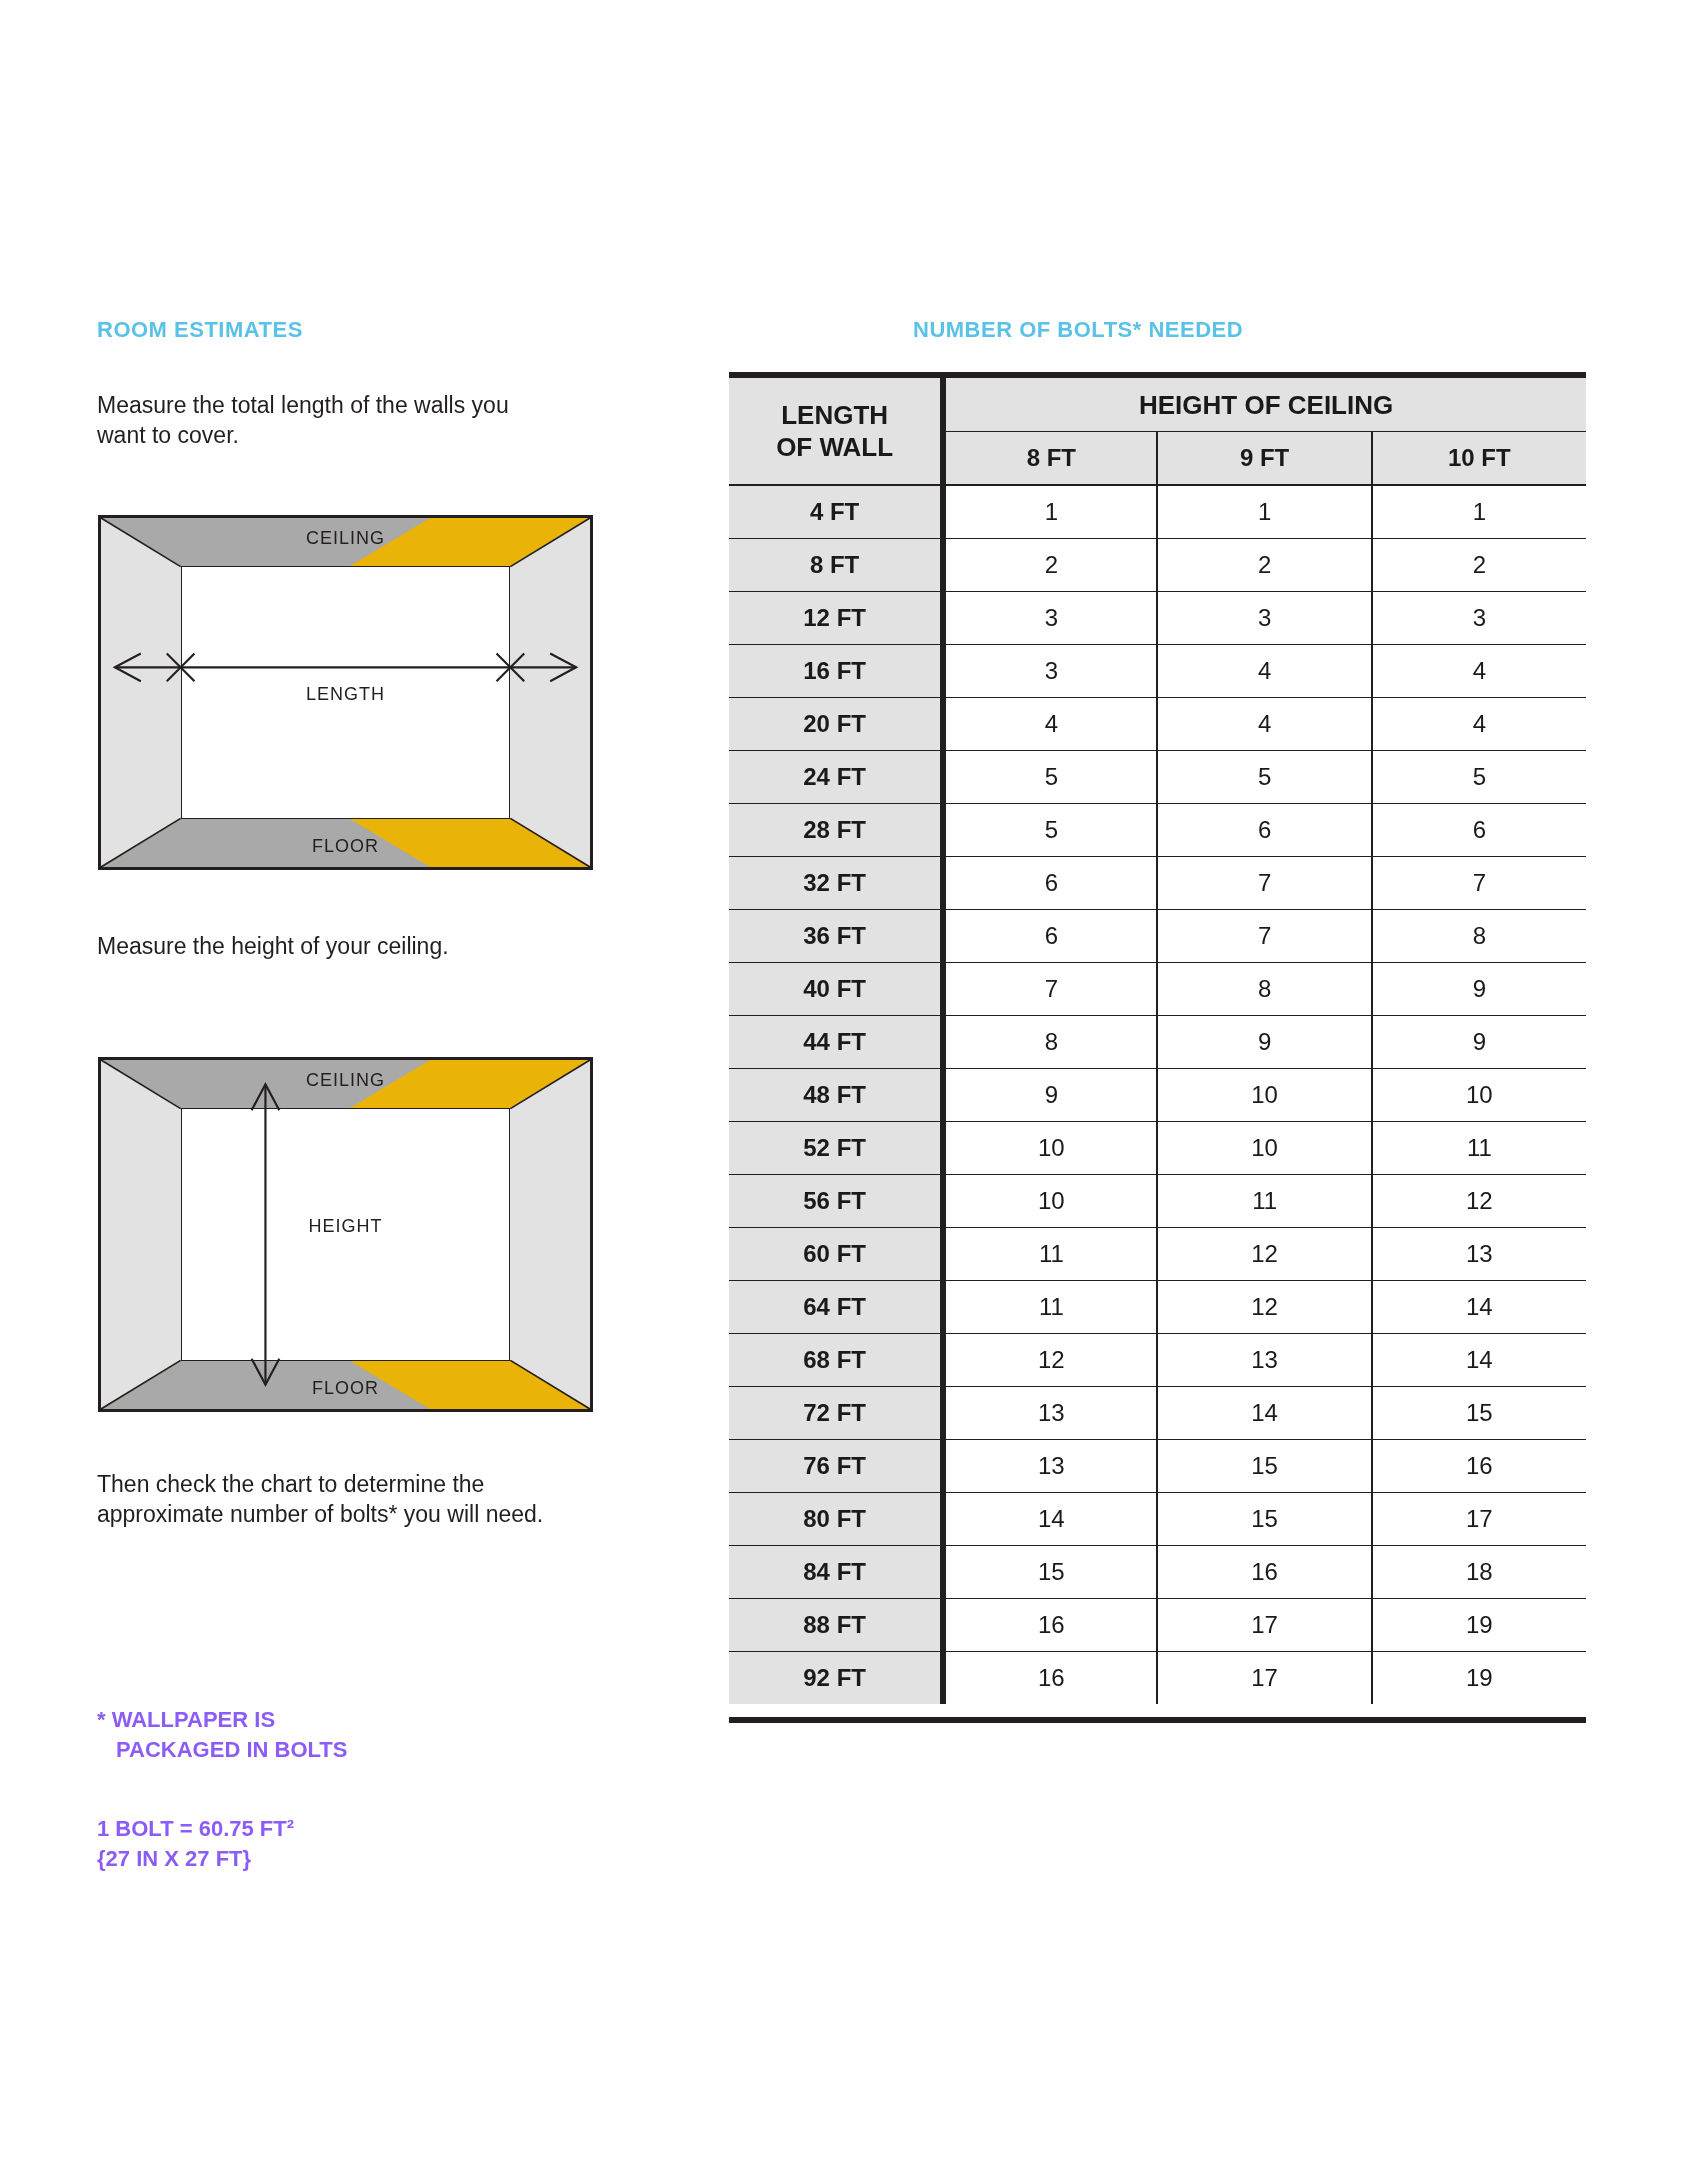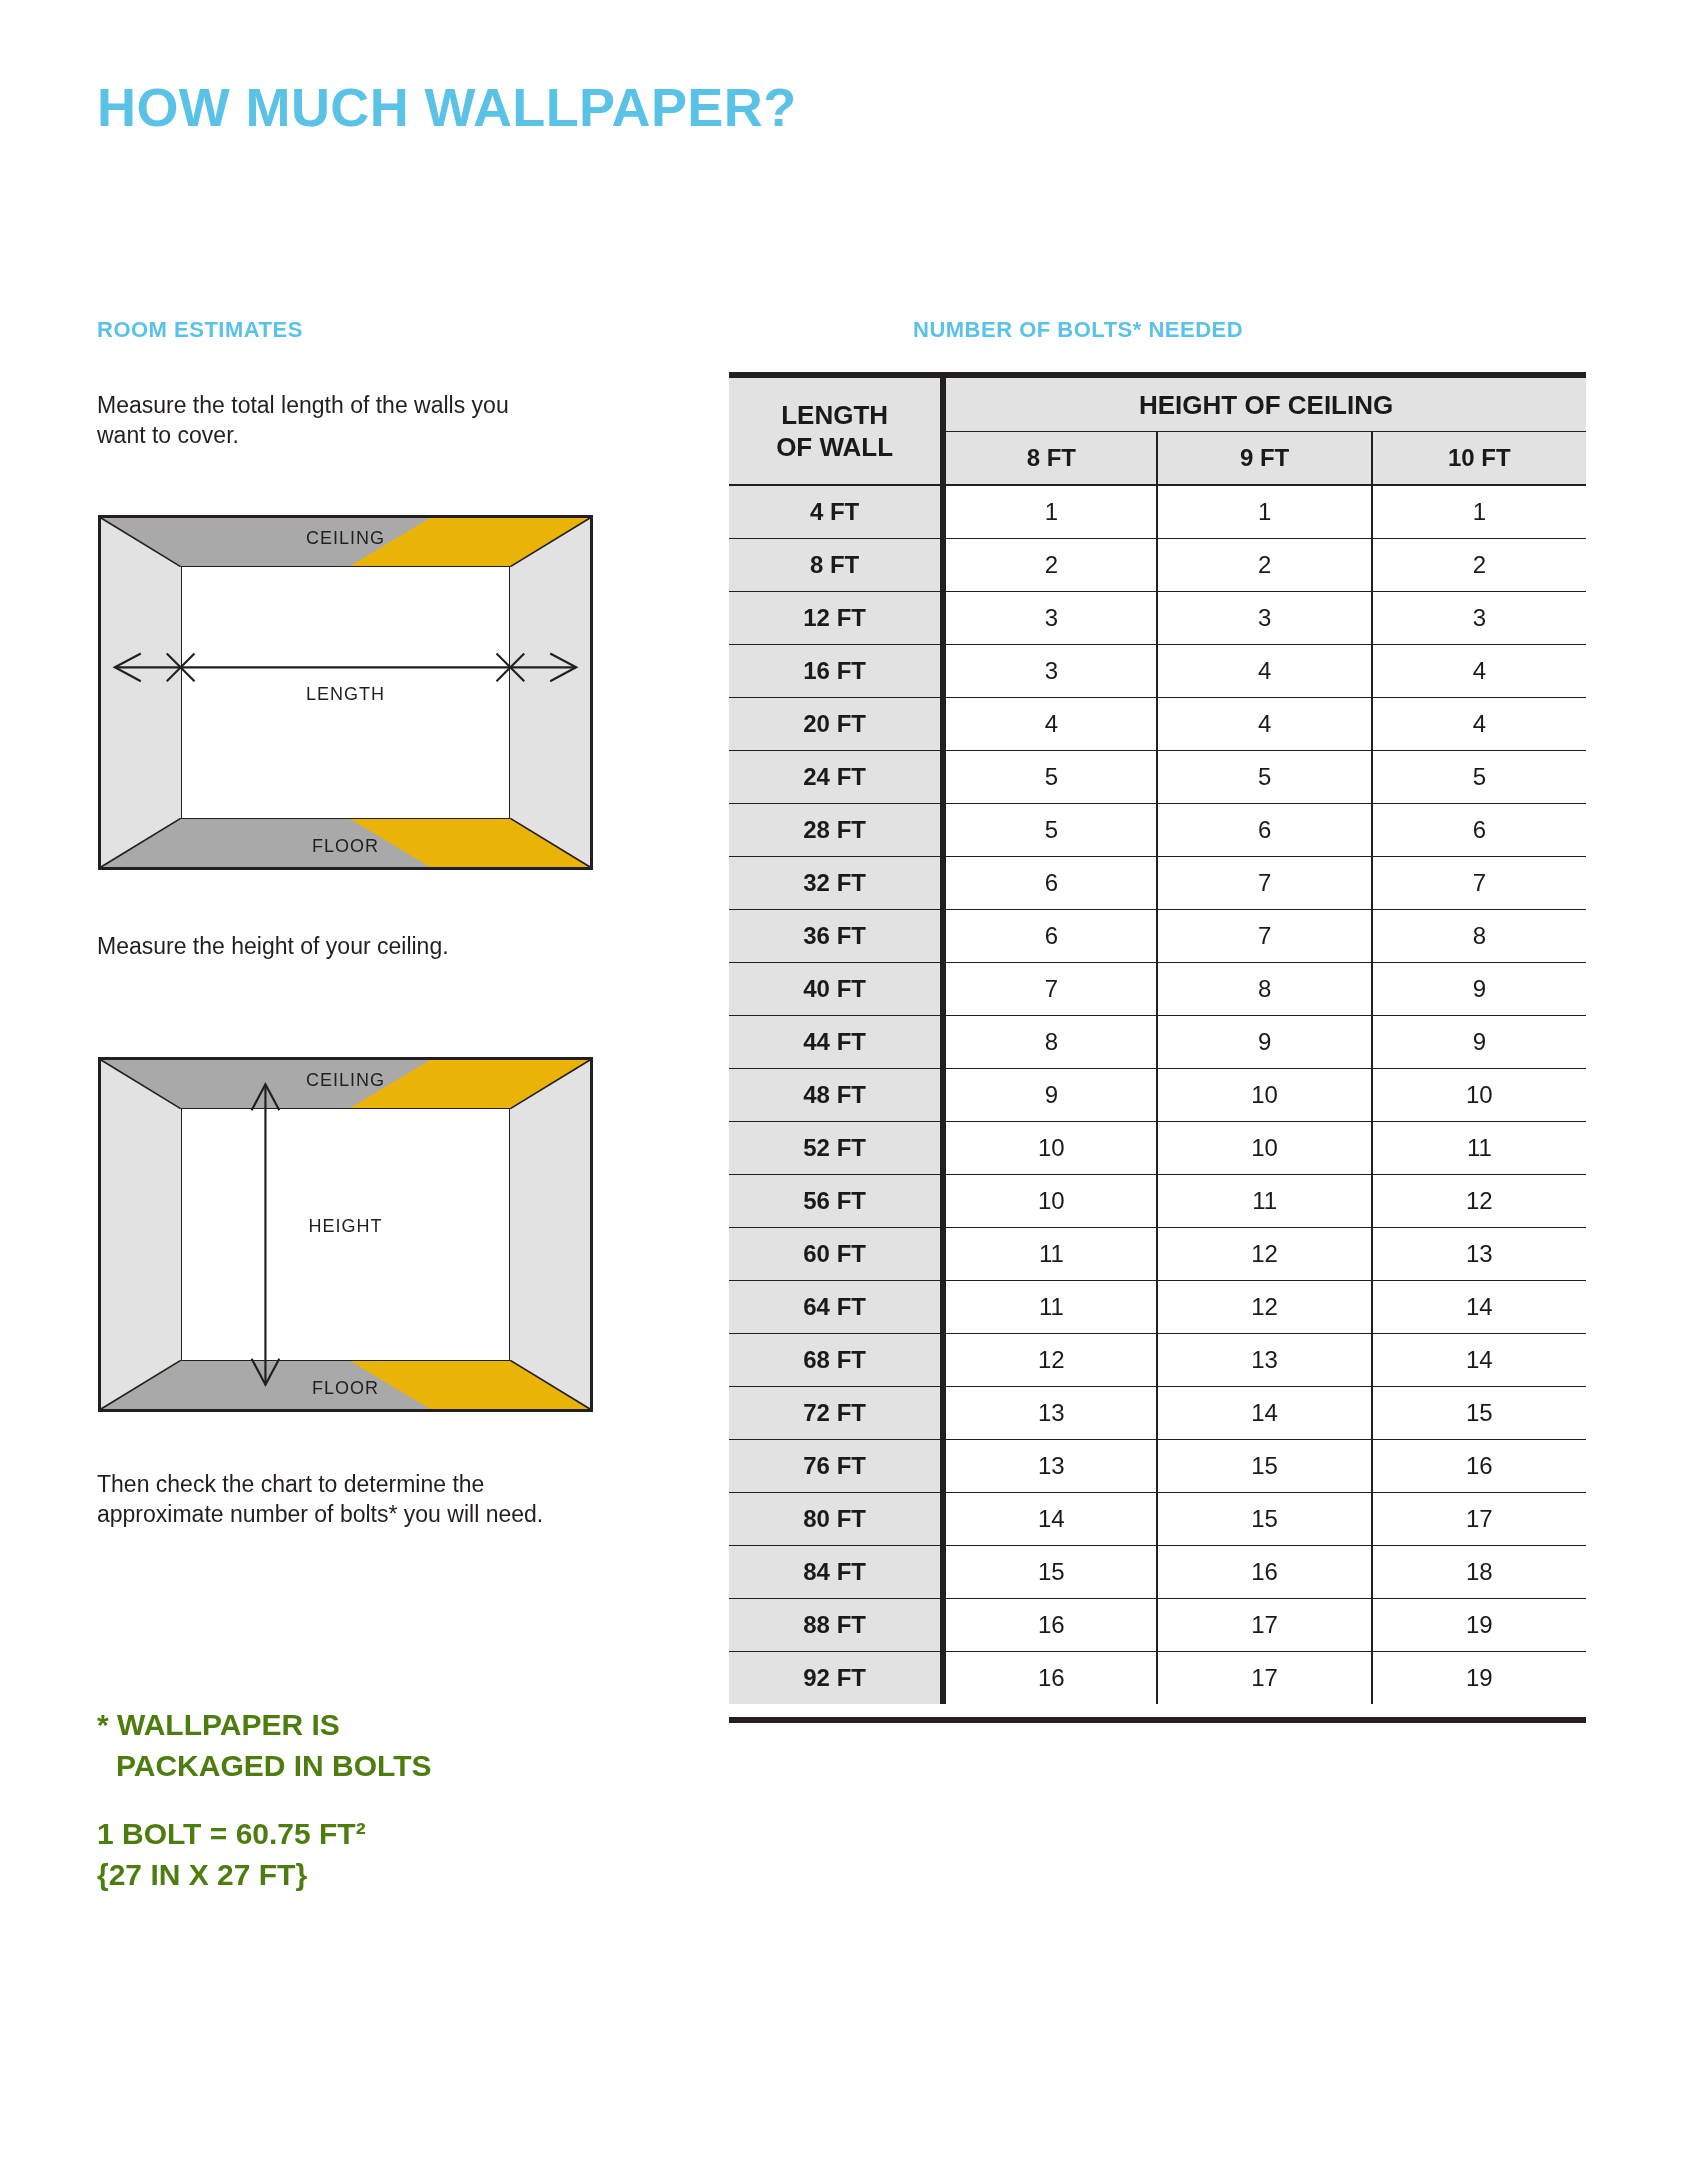--- a/index.html
+++ b/index.html
@@ -50,24 +50,24 @@
     line-height: 1.30;
     color: #231f20;
   }
   #instr-1 { top: 391px; width: 450px; }
   #instr-2 { top: 932px; width: 450px; }
   #instr-3 { top: 1470px; width: 484px; }
 
   .note-bold {
     position: absolute;
     left: 97px;
-    font-size: 30px;
+    font-size: 22px;
     font-weight: bold;
     line-height: 1.35;
-    color: #4d7c0f;
+    color: #8b5cf6;
   }
   #note-1 { top: 1705px; width: 484px; }
   #note-2 { top: 1814px; width: 484px; }
   .indent { display: inline-block; padding-left: 19px; }
 
   
   .diagram {
     position: absolute;
     left: 98px;
     width: 495px;
@@ -221,21 +221,20 @@
     width: 857px;
     height: 6px;
     background: #231f20;
   }
 </style>
 </head>
 <body>
 
 <div class="page">
 
-  <div class="title">HOW MUCH WALLPAPER?</div>
 
   <div class="section-head" id="room-estimates-head">ROOM ESTIMATES</div>
   <div class="section-head" id="bolts-head">NUMBER OF BOLTS* NEEDED</div>
 
   <div class="body-text" id="instr-1">Measure the total length of the walls you want to cover.</div>
   <div class="body-text" id="instr-2">Measure the height of your ceiling.</div>
   <div class="body-text" id="instr-3">Then check the chart to determine the approximate number of bolts* you will need.</div>
 
   <div class="note-bold" id="note-1">
     <span>* WALLPAPER IS</span><br>

